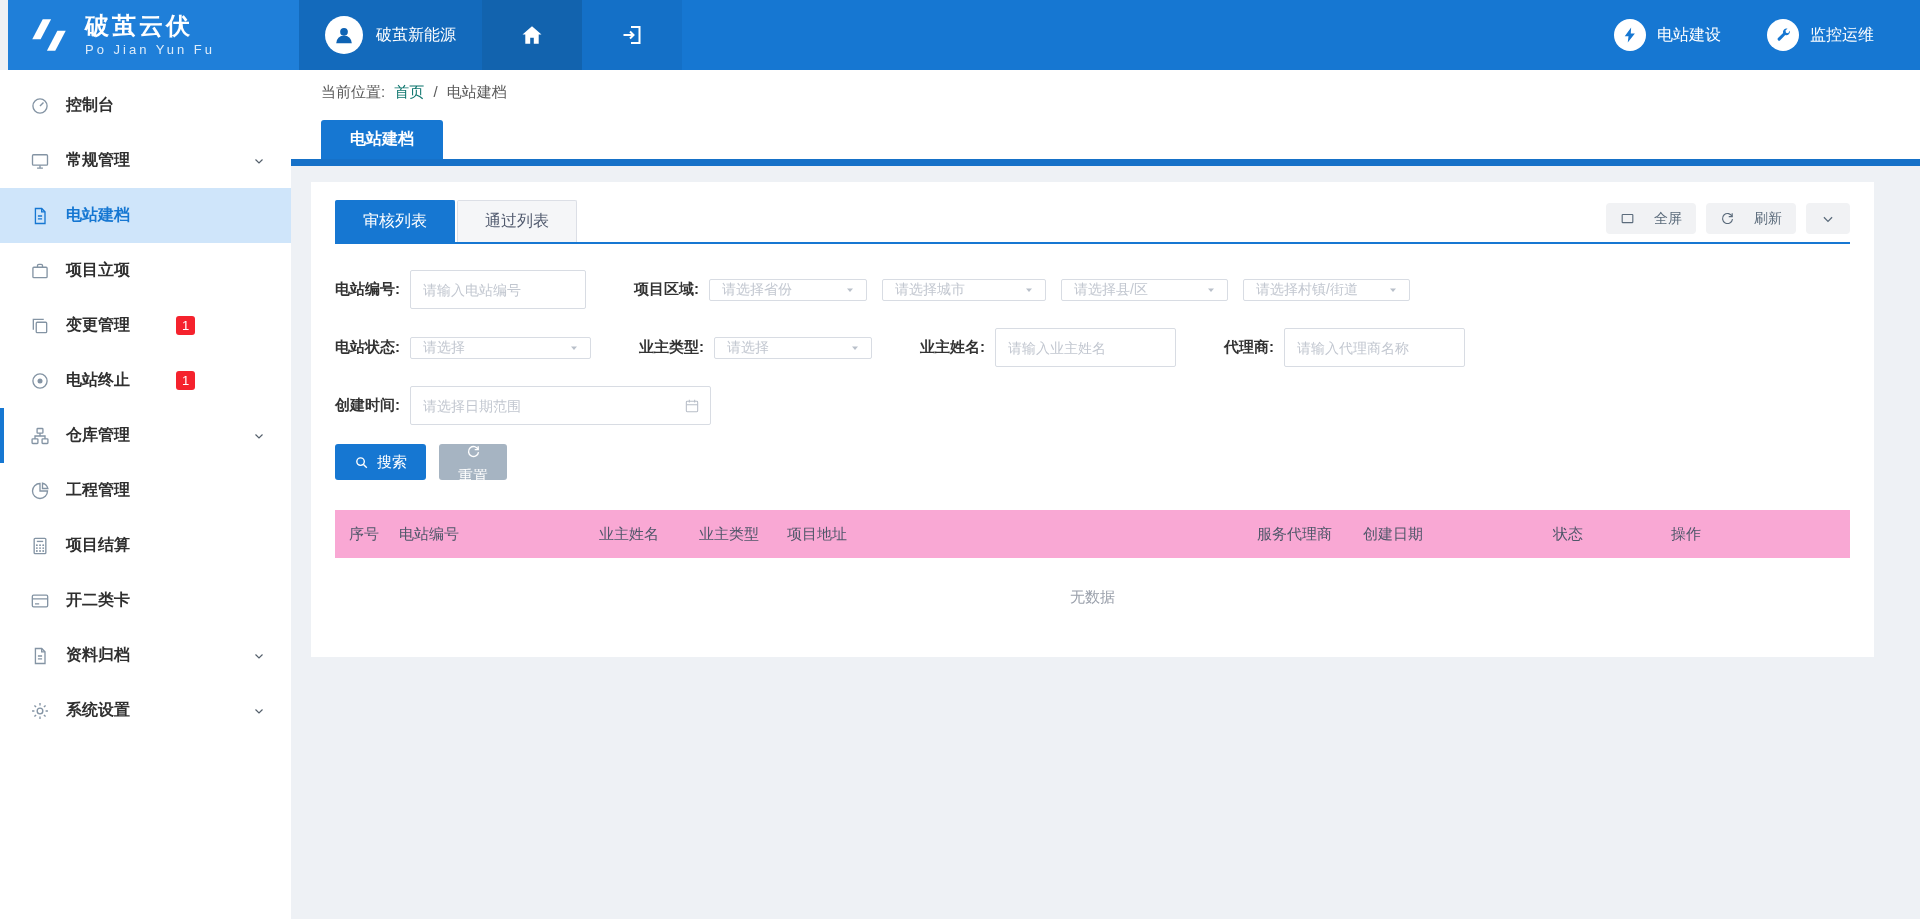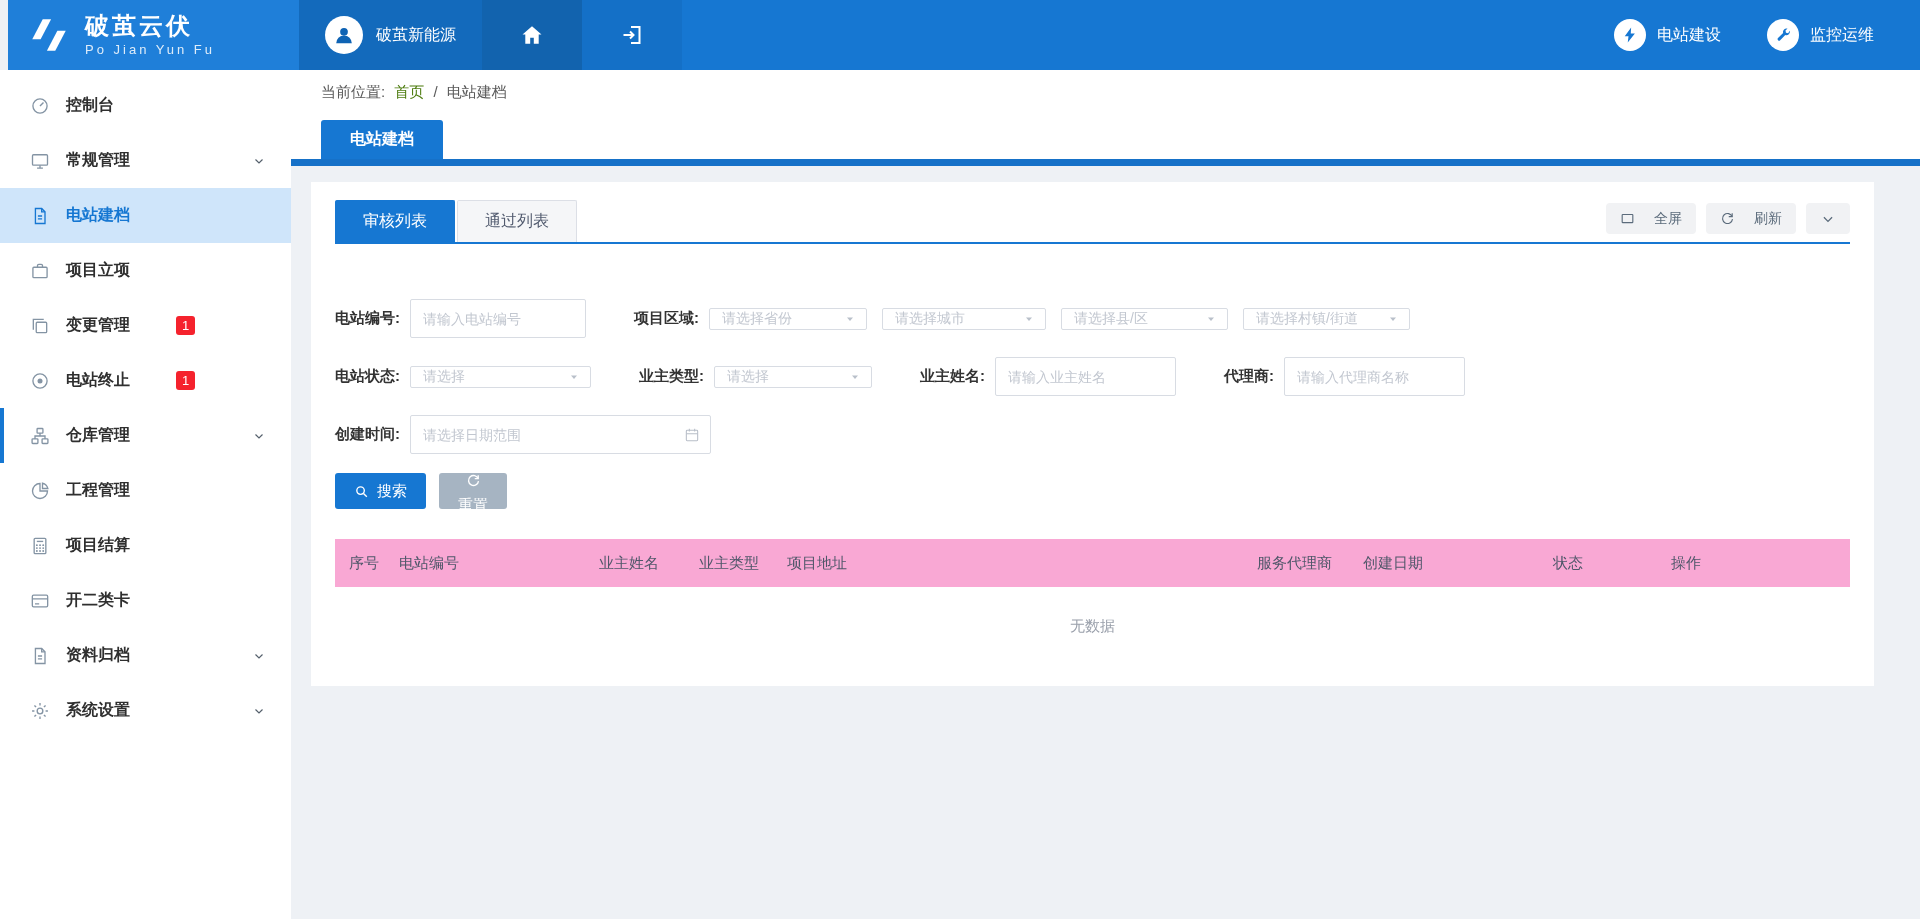--- a/index.html
+++ b/index.html
@@ -35,37 +35,37 @@
   .side-item.active { background:#cfe5fa; color:#1677d2; }
   .side-item.active .sicon { color:#1677d2; }
   .side-item .chev { margin-left:auto; color:#55606c; display:flex; }
   .side-item.with-bar::before { content:""; position:absolute; left:0; top:0; bottom:0; width:4px; background:#1677d2; }
   .badge { margin-left:46px; min-width:19px; height:19px; padding:0 4px; background:#f5222d; color:#fff; font-size:13px; line-height:19px; text-align:center; border-radius:3px; font-weight:normal; }
 
   
   .main { position:absolute; left:291px; top:70px; right:0; bottom:0; overflow:hidden; }
   .topbar { background:#fff; }
   .breadcrumb { padding:13px 0 8px 30px; font-size:15px; color:#5a5a5a; }
-  .breadcrumb .bc-link { color:#4d7c0f; text-decoration:none; margin:16px 5px; cursor:pointer; }
+  .breadcrumb .bc-link { color:#0f766e; text-decoration:none; margin:16px 5px; cursor:pointer; }
   .breadcrumb .bc-sep { margin-right:5px; }
   .page-tab-row { padding:10px 0 0 30px; }
   .page-tab { display:inline-block; background:#1677d2; color:#fff; font-size:16px; font-weight:bold; padding:9px 29px; border-radius:3px 3px 0 0; cursor:pointer; }
   .page-tab-bar { height:7px; background:#1671c8; }
 
   
   .card { margin:16px 46px 0 20px; background:#fff; padding:18px 24px 46px; min-height:426px; }
   .tab-strip { display:flex; justify-content:space-between; align-items:flex-end; border-bottom:2px solid #1677d2; }
   .tabs { display:flex; }
   .ptab { padding:10px 27px; font-size:16px; cursor:pointer; background:#f5f6f8; color:#515a6e; border:1px solid #dcdfe6; border-bottom:none; margin-right:2px; border-radius:2px 2px 0 0; }
   .ptab.active { background:#1677d2; color:#fff; border-color:#1677d2; }
   .strip-tools { display:flex; gap:10px; padding-bottom:8px; }
   .tool-btn { display:flex; align-items:center; gap:19px; height:31px; padding:0 14px; background:#f1f2f4; border:none; border-radius:4px; color:#5b6b7b; font-size:14px; cursor:pointer; font-family:inherit; }
   .tool-btn.sq { width:44px; justify-content:center; padding:0; }
 
-  .filters { padding-top:26px;margin-top:29px; }
+  .filters { padding-top:26px; }
   .frow { display:flex; align-items:center; margin-bottom:19px; }
   .fgroup { display:flex; align-items:center; margin-right:48px; }
   .flabel { font-size:15px; font-weight:bold; color:#333; margin-right:10px; white-space:nowrap; }
   .tinput { height:39px; border:1px solid #d8dce3; border-radius:2px; padding:0 12px; font-size:14px; color:#333; outline:none; font-family:inherit; background:#fff; }
   .tinput::placeholder { color:#c2c7d0; }
   .select { height:22px; border:1px solid #d8dce3; border-radius:2px; background:#fff; display:flex; align-items:center; justify-content:space-between; padding:0 10px 0 12px; cursor:pointer; }
   .select .ph { font-size:14px; color:#c2c7d0; white-space:nowrap; overflow:hidden; }
   .select + .select { margin-left:15px; }
   .date-wrap { position:relative; display:flex; align-items:center; }
   .date-wrap .tinput { width:301px; padding-right:38px; }

